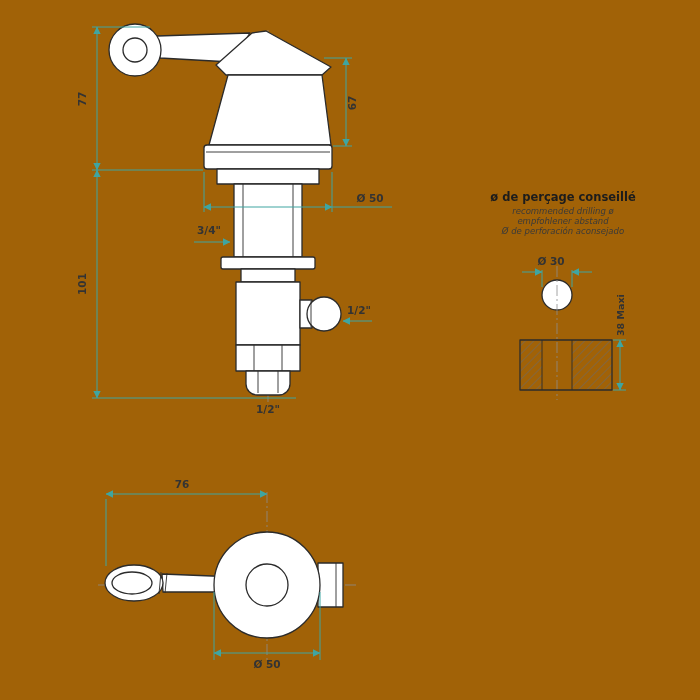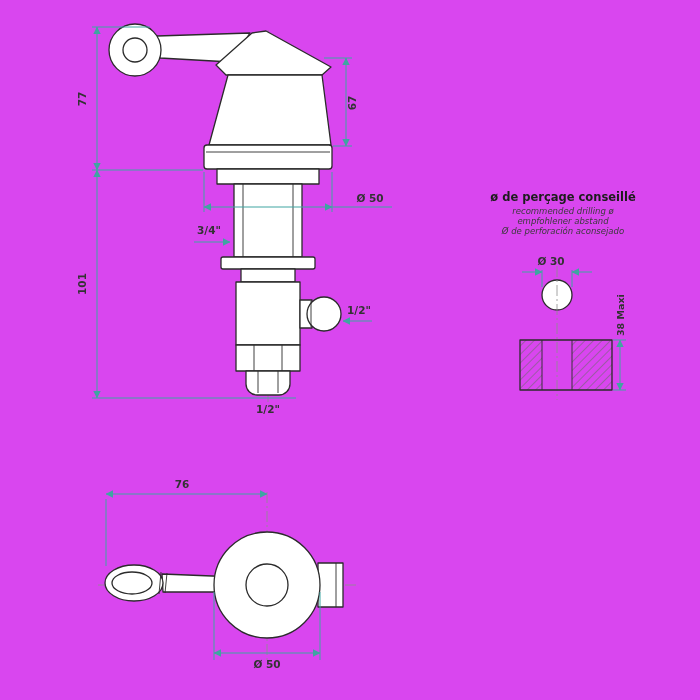--- a/index.html
+++ b/index.html
@@ -1,17 +1,17 @@
 <!DOCTYPE html>
 <html style="--dim: #3fa5a1; --line: #2b2b2b; --label: #333333;"><head>
 <meta charset="utf-8">
 <style>
   :root { --dim:#3fa5a1; --line:#2b2b2b; --label:#333333; }
   html,body { margin:0; padding:0; background:#fff; }
-  .stage { position:relative; width:700px; height:700px; background:#d946ef; overflow:hidden;
+  .stage { position:relative; width:700px; height:700px; background:#a16207; overflow:hidden;
            font-family:"DejaVu Sans", sans-serif; }
   svg { display:block; }
   .outline { fill:none; stroke:var(--line,#2b2b2b); stroke-width:1.3; stroke-linejoin:round; }
   .outline.wfill { fill:#ffffff; }
   .thin { stroke-width:0.9; }
   .dim { fill:none; stroke:var(--dim,#3fa5a1); stroke-width:1; }
   .center { fill:none; stroke:#8d8d8d; stroke-width:0.8; stroke-dasharray:11 3 2 3; }
   .hatchline { stroke:#6a6a6a; stroke-width:1.1; }
   .lbl { font-family:"DejaVu Sans", sans-serif; font-size:10.5px; font-weight:bold;
          fill:var(--label,#333); }

